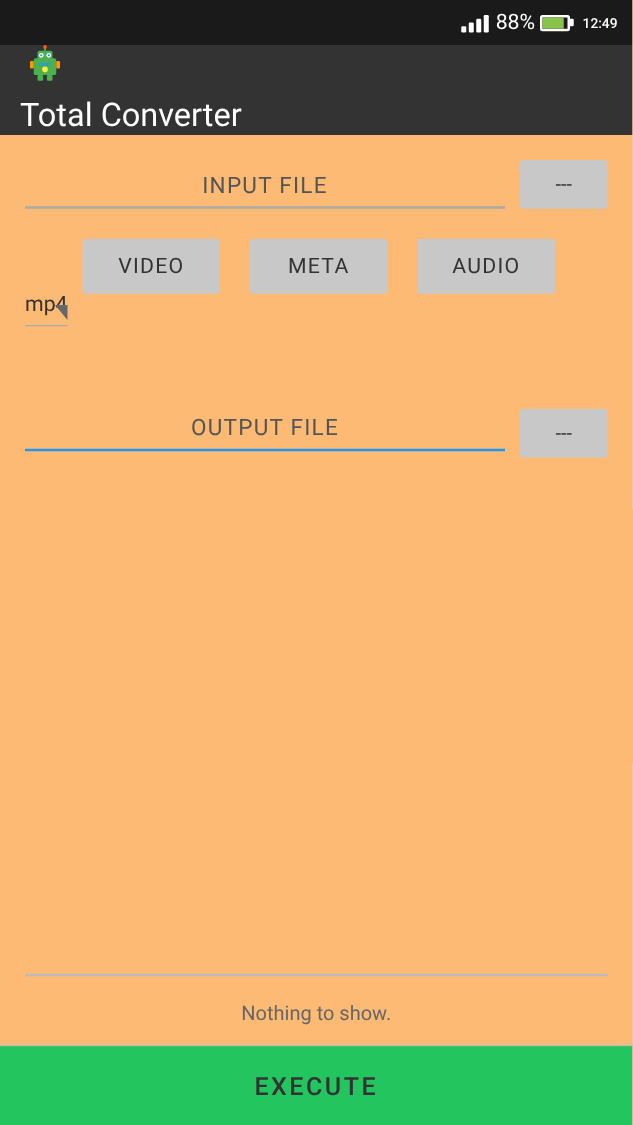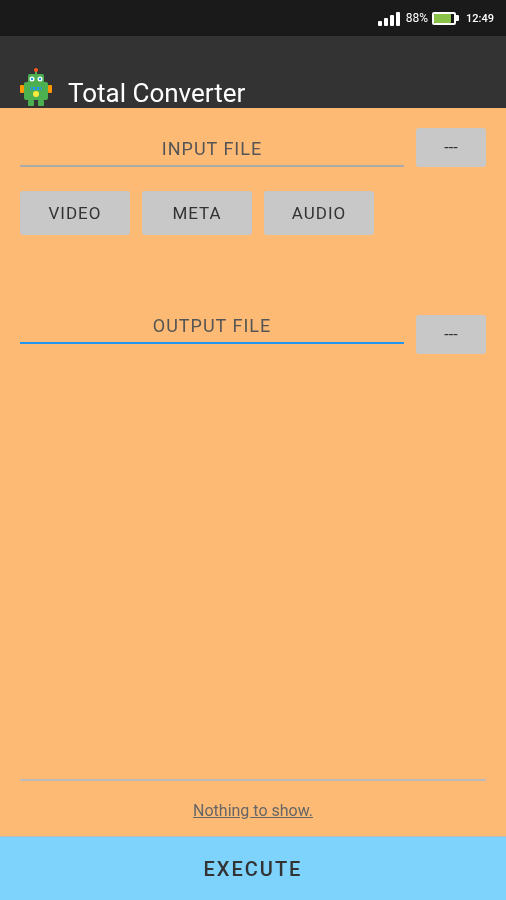--- a/index.html
+++ b/index.html
@@ -43,21 +43,21 @@
     }
 
     .battery-container {
       display: flex;
       align-items: center;
       gap: 4px;
     }
 
     .battery-pct {
       color: #ffffff;
-      font-size: 12px;
+      font-size: 17px;
     }
 
     .battery-icon {
       width: 24px;
       height: 13px;
       border: 2px solid #ffffff;
       border-radius: 2px;
       position: relative;
       display: flex;
       align-items: center;
@@ -87,23 +87,24 @@
       font-size: 11px;
       font-weight: 500;
       margin-left: 4px;
     }
 
     
     .app-bar {
       background: #333333;
       height: 72px;
       display: flex;
-      align-items: flex-end;
+      align-items: flex-start;
       padding: 0 16px;
       gap: 12px;
+      flex-direction: column;
     }
 
     .app-title {
       color: #ffffff;
       font-size: 26px;
       font-weight: 400;
     }
 
     
     .main-content {
@@ -187,39 +188,39 @@
       width: 0;
       height: 0;
       border-left: 10px solid transparent;
       border-top: 12px solid #666666;
     }
 
     .options-grid {
       display: grid;
       grid-template-columns: 1fr 1fr 1fr 1fr;
       grid-template-rows: 1fr 1fr;
-      gap: 12px;
+      gap: 24px;
     }
 
     .option-button {
       background: #c8c8c8;
       border: none;
       border-radius: 3px;
       padding: 12px 20px;
       font-size: 17px;
       color: #333333;
       cursor: pointer;
       letter-spacing: 1px;
       min-width: 110px;
     }
 
     
     .output-row {
       display: flex;
-      align-items: flex-start;
+      align-items: center;
       gap: 12px;
       margin-bottom: 0;
     }
 
     
     .log-area {
       flex: 1;
       display: flex;
       flex-direction: column;
       justify-content: flex-end;
@@ -229,26 +230,25 @@
     .log-divider {
       height: 2px;
       background: #bbbbbb;
       margin-bottom: 20px;
     }
 
     .log-empty-text {
       text-align: center;
       color: #666666;
       font-size: 16px;
-      text-decoration: underline;
     }
 
     
     .execute-bar {
-      background: #7dd3fc;
+      background: #22c55e;
       height: 64px;
       display: flex;
       align-items: center;
       justify-content: center;
       cursor: pointer;
       border-top: 1px solid #bbbbbb;
     }
 
     .execute-label {
       font-size: 20px;
@@ -317,20 +317,24 @@
 
   <div class="file-row">
     <div class="file-label-container">
       <span class="file-label">INPUT FILE</span>
       <div class="file-underline"></div>
     </div>
     <button class="browse-button">---</button>
   </div>
 
   <div class="format-options-row">
+    <div class="format-selector">
+      <span class="format-value">mp4</span>
+      <div class="format-arrow"></div>
+    </div>
     <div class="options-grid">
       <button class="option-button">VIDEO</button>
       <button class="option-button">META</button>
       <button class="option-button">AUDIO</button>
     </div>
   </div>
 
   <div class="output-row">
     <div class="file-label-container">
       <span class="file-label">OUTPUT FILE</span>

